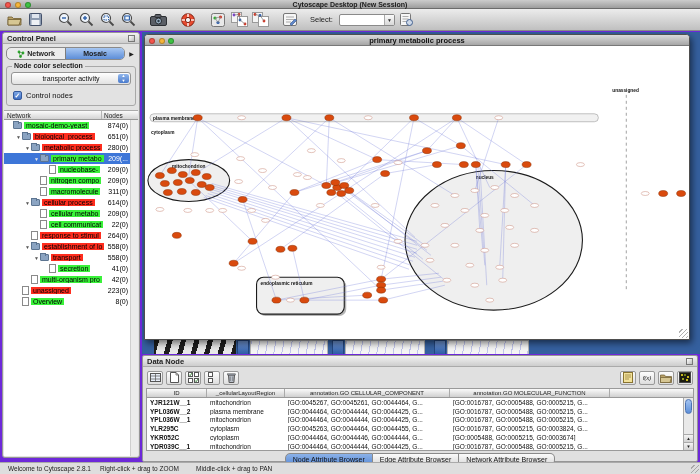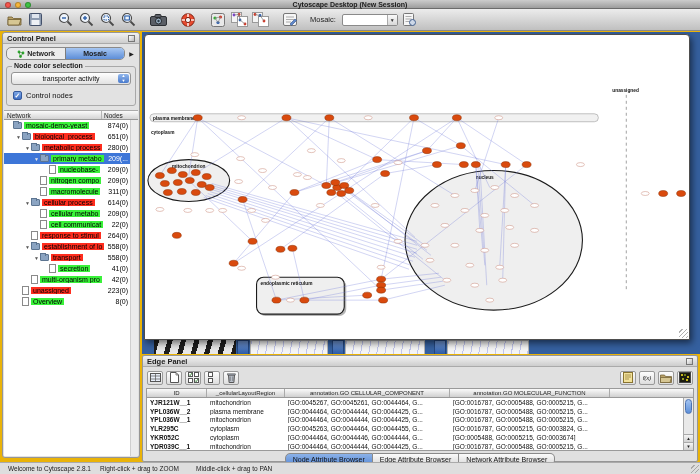--- a/index.html
+++ b/index.html
@@ -21,21 +21,21 @@
   background:linear-gradient(#ececec,#c0c0c0); border-bottom:1px solid #8a8a8a;
   display:flex; align-items:center; padding:0 5px; gap:3px; }
 .tb-icon { width:18px; height:18px; display:flex; align-items:center; justify-content:center; }
 .tb-sep { width:6px; }
 .search-label { font-size:7.5px; color:#222; margin:0 3px 0 8px; }
 .search-box { width:56px; height:12px; background:#fff; border:1px solid #8a8a8a; border-radius:2px; position:relative; }
 .search-arrow { position:absolute; right:0; top:0; width:10px; height:100%; border-left:1px solid #aaa;
   font-size:5px; text-align:center; line-height:11px; color:#333; background:linear-gradient(#fafafa,#d8d8d8); }
 
 
-.workspace { position:absolute; top:31px; left:0; right:0; height:431px; background:#eab308; }
+.workspace { position:absolute; top:31px; left:0; right:0; height:431px; background:#6d28d9; }
 
 
 .control-panel { position:absolute; left:2px; top:1px; width:138px; bottom:4px;
   background:#e2e2e2; border:1px solid #969696; border-radius:3px; }
 .panel-header { height:11px; display:flex; align-items:center; justify-content:space-between;
   padding:0 4px; font-size:7.5px; font-weight:bold; color:#222;
   background:linear-gradient(#f2f2f2,#cdcdcd); border-bottom:1px solid #aaa; border-radius:3px 3px 0 0; }
 .detach-icon { width:7px; height:7px; border:1px solid #777; background:linear-gradient(135deg,#fff,#bbb); }
 .cp-tabs { display:flex; align-items:center; margin:3px 3px 0 3px; gap:2px; }
 .seg { flex:1; display:flex; border:1px solid #8a8a8a; border-radius:5px; overflow:hidden; height:13px; background:#ececec; }
@@ -245,21 +245,21 @@
         </svg>
     </div>
     <div class="tb-sep"></div>
     <div class="tb-icon">
       <svg width="14" height="13">
           <rect x="0.5" y="0.5" width="13" height="12" rx="1.5" fill="#f6f6f6" stroke="#777"></rect>
           <path d="M3 4 h8 M3 6.5 h8 M3 9 h5" stroke="#9a9a9a" stroke-width="0.8"></path>
           <path d="M7 11 L12 6 L13.5 7.5 L8.5 12.5 Z" fill="#5f87c9" stroke="#2c4f8c" stroke-width="0.6"></path>
         </svg>
     </div>
-    <div class="search-label">Mosaic:</div>
+    <div class="search-label">Select:</div>
     <div class="search-box">
       <div class="search-arrow">▼</div>
     </div>
     <div class="tb-icon">
       <svg width="13" height="13">
           <rect x="0.5" y="0.5" width="10" height="12" rx="1" fill="#f6f6f6" stroke="#777"></rect>
           <path d="M2.5 3.5 h6 M2.5 6 h6 M2.5 8.5 h4" stroke="#9a9a9a" stroke-width="0.8"></path>
           <circle cx="9.5" cy="9.5" r="3" fill="#cdd8e8" stroke="#44618f"></circle>
         </svg>
     </div>
@@ -438,20 +438,28 @@
 
         <div class="bwin darkglyphs"></div>
         <div class="frag-cap" style="left:95px"></div>
         <div class="frag-strip" style="left:108px;width:78px"></div>
         <div class="frag-cap" style="left:190px"></div>
         <div class="frag-strip" style="left:203px;width:80px"></div>
         <div class="frag-cap" style="left:292px"></div>
         <div class="frag-strip" style="left:305px;width:82px"></div>
 
         <div class="net-window">
+          <div class="nw-titlebar">
+            <div class="nw-lights">
+              <div class="light red"></div>
+              <div class="light yellow"></div>
+              <div class="light green"></div>
+            </div>
+            <div class="nw-title">primary metabolic process</div>
+          </div>
           <div class="nw-canvas">
             <svg class="graph" viewBox="0 0 544 294">
               <g>
                 <rect x="4" y="68" width="450" height="8" rx="4" class="region"></rect>
                 <text x="7" y="74.5" class="rlabel">plasma membrane</text>
               </g>
               <text x="5" y="88" class="rlabel">cytoplasm</text>
               <g>
                 <ellipse cx="43" cy="135" rx="41" ry="21" class="region dark"></ellipse>
                 <text x="43" y="122" text-anchor="middle" class="rlabel">mitochondrion</text>
@@ -637,21 +645,21 @@
                   <ellipse cx="537" cy="148" rx="4.5" ry="3" fill="#d94a0e" stroke="#8a2c00" stroke-width="0.5"></ellipse>
                 </g>
             </svg>
             <div class="grip"></div>
           </div>
         </div>
       </div>
 
       <div class="data-panel">
         <div class="panel-header">
-          <span>Edge Panel</span>
+          <span>Data Node</span>
           <span class="detach-icon"></span>
         </div>
         <div class="dp-toolbar">
           <div class="dp-btn">
             <svg width="11" height="9">
                 <rect x="0.5" y="0.5" width="10" height="8" fill="#e8eef8" stroke="#555"></rect>
                 <path d="M0.5 3 h10 M0.5 6 h10 M5.5 0.5 v8" stroke="#555" stroke-width="0.7"></path>
               </svg>
           </div>
           <div class="dp-btn">

